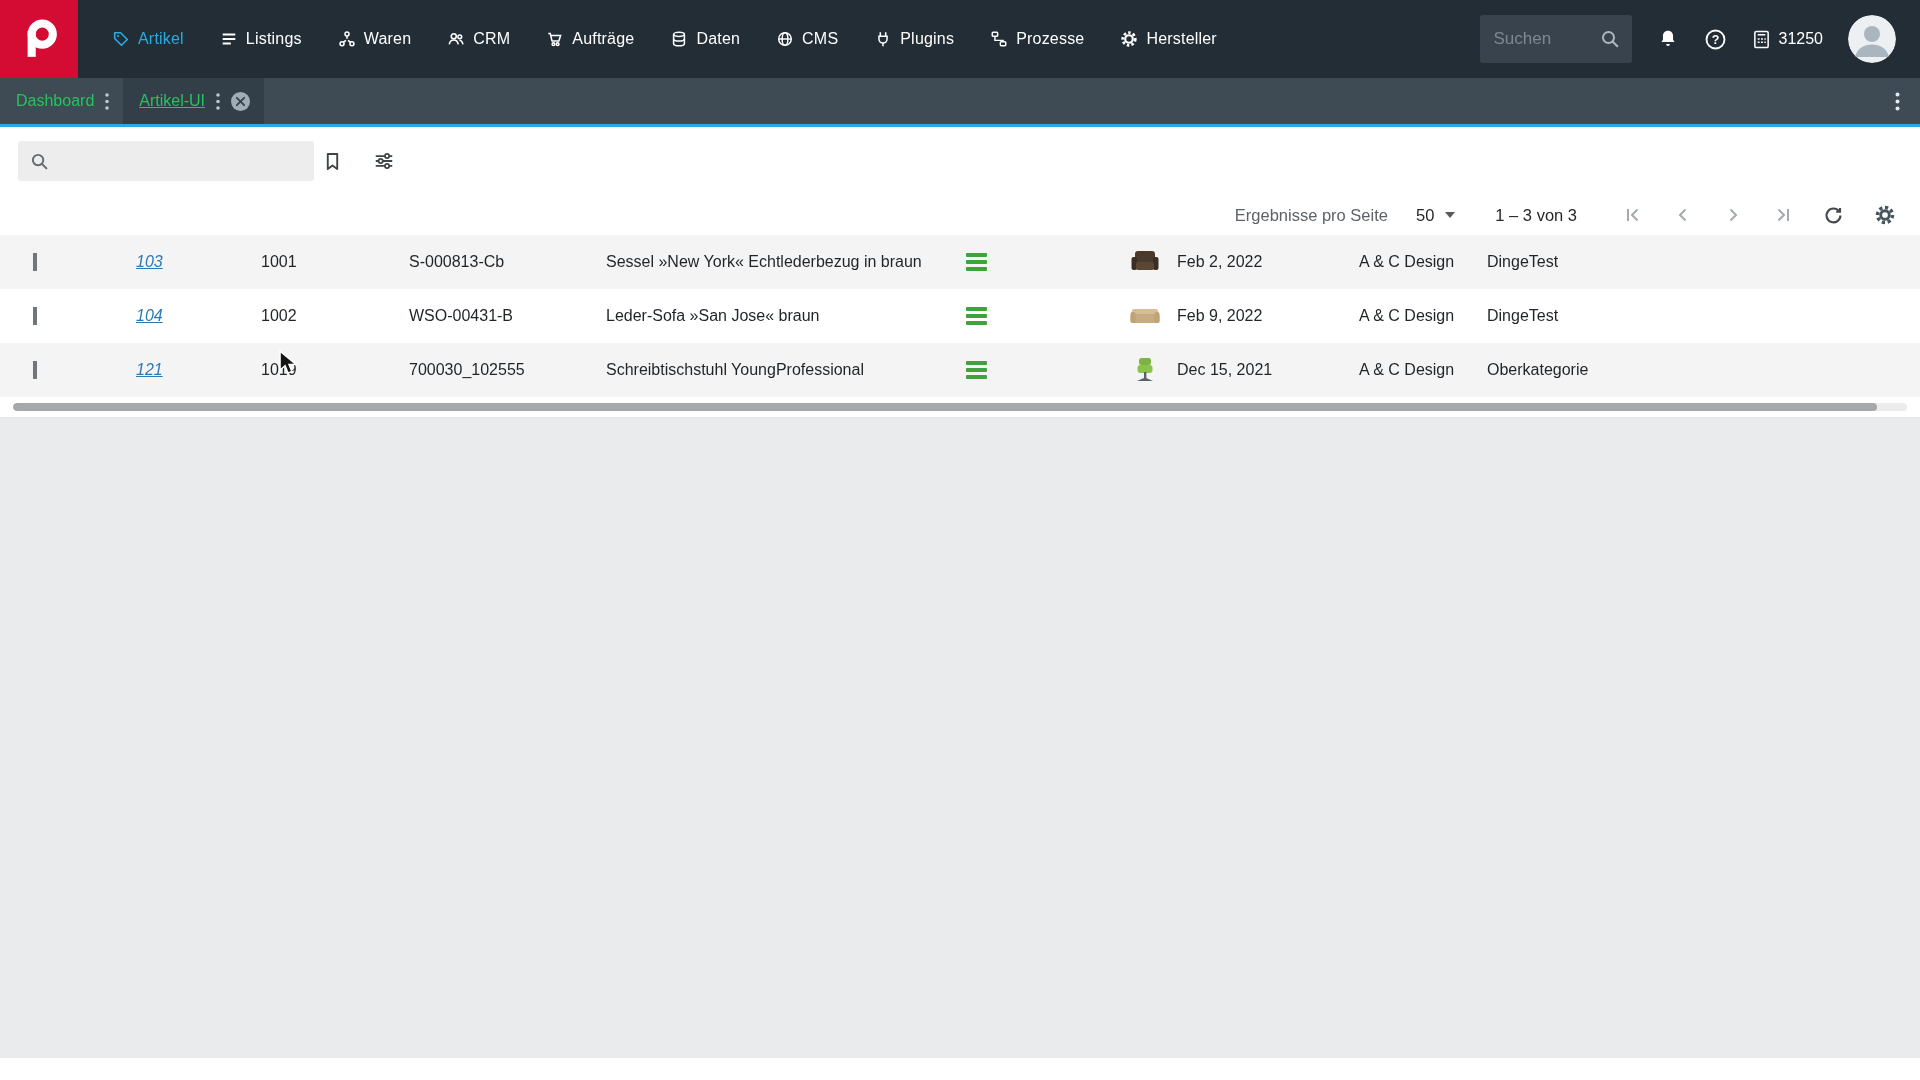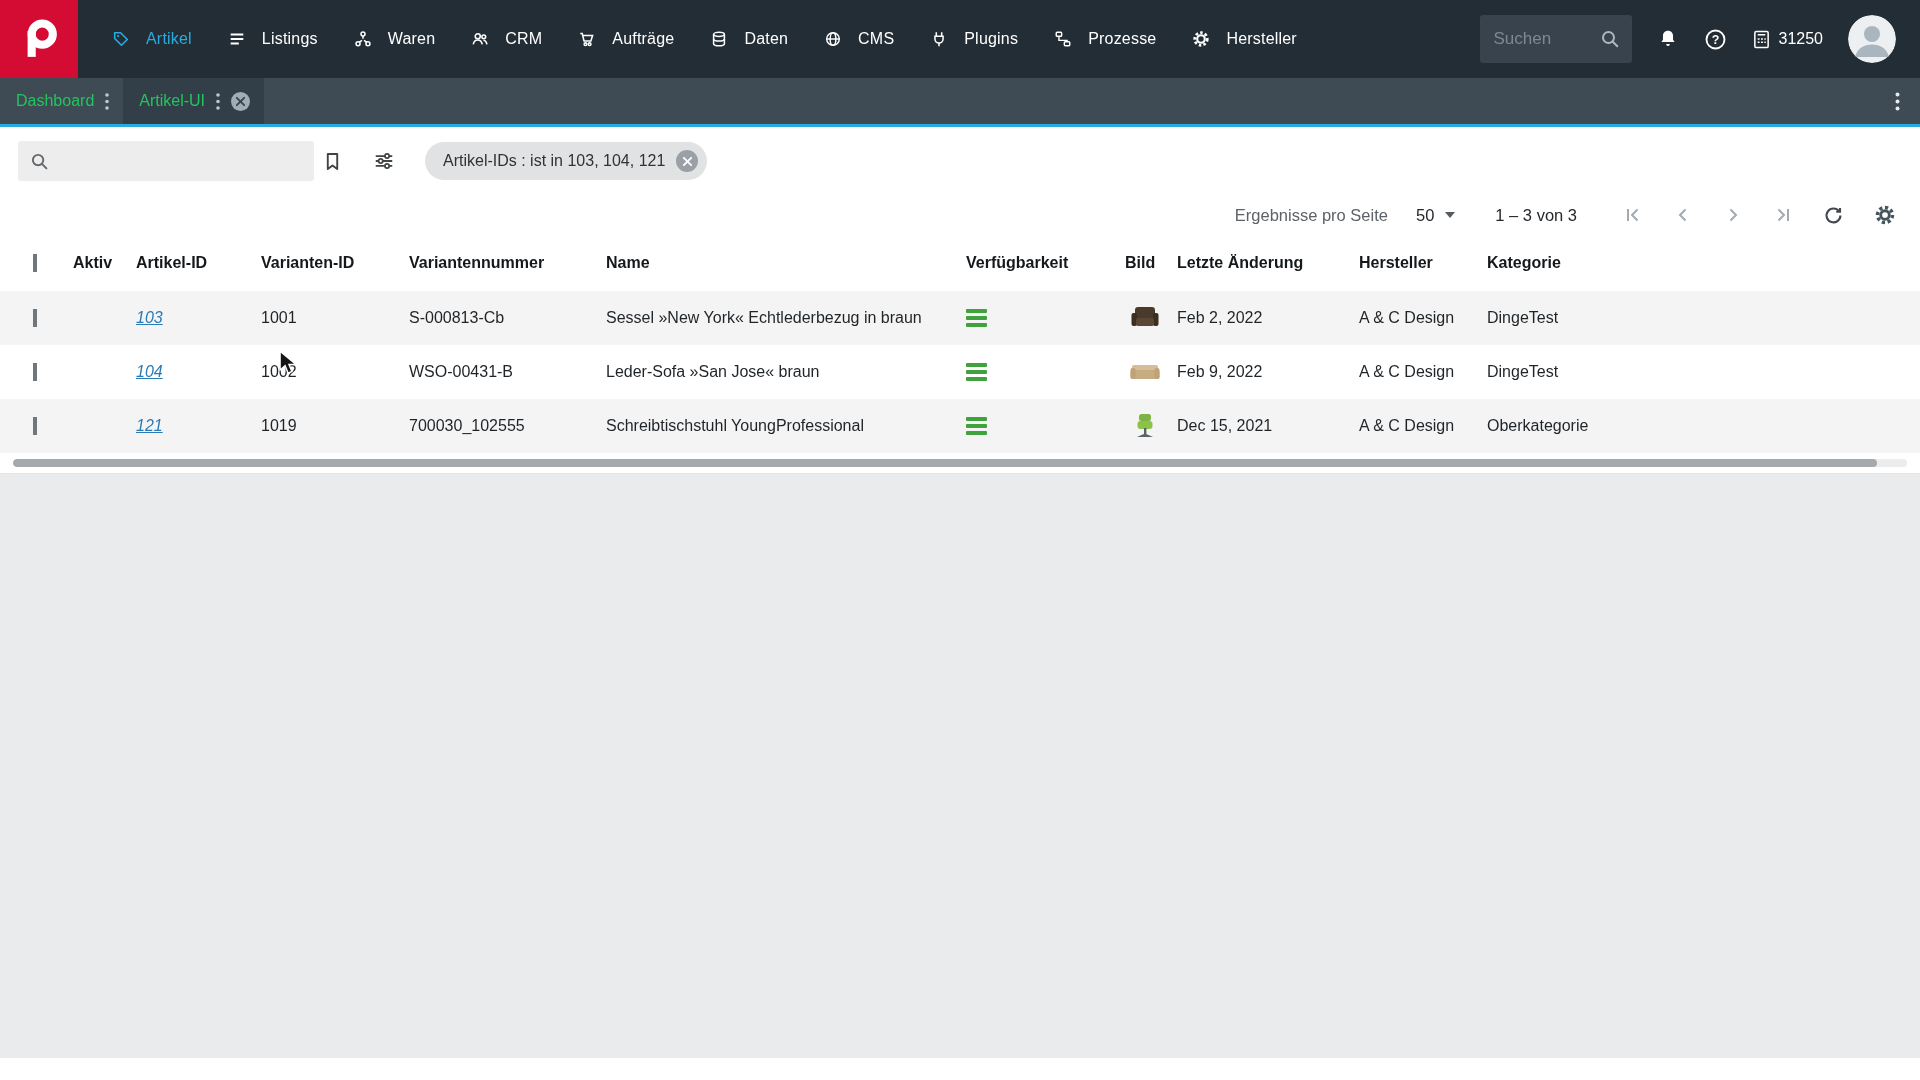--- a/index.html
+++ b/index.html
@@ -8,34 +8,34 @@
     width:1920px; height:1080px; overflow:hidden;
     font-family:"Liberation Sans", sans-serif;
     background:#ffffff; color:#1f2428;
   }
   svg { display:block; }
 
   
   .navbar { height:78px; background:#232d36; display:flex; align-items:center; }
   .logo { width:78px; height:78px; background:#d40b33; flex:none; display:flex; align-items:center; justify-content:center; cursor:pointer; }
   .mainnav { display:flex; align-items:center; gap:36px; margin-left:34px; }
-  .navitem { display:flex; align-items:center; gap:16px; color:#ffffff; font-size:16px; font-weight:500; letter-spacing:.2px; text-decoration:none; cursor:pointer; white-space:nowrap; }
+  .navitem { display:flex; align-items:center; gap:8px; color:#ffffff; font-size:16px; font-weight:500; letter-spacing:.2px; text-decoration:none; cursor:pointer; white-space:nowrap; }
   .navitem.active { color:#29abe2; }
   .navright { margin-left:auto; display:flex; align-items:center; gap:25px; padding-right:24px; }
   .navsearch { width:152px; height:48px; background:#39434d; border-radius:3px; display:flex; align-items:center; padding:16px 12px; gap:8px; color:#aeb7bd; }
   .navsearch input { flex:1; min-width:0; background:transparent; border:0; outline:0; color:#d5dbdf; font-size:17px; font-family:inherit; }
   .navsearch input::placeholder { color:#7e8891; }
   .iconbtn { background:none; border:0; padding:0; color:#ffffff; display:flex; align-items:center; cursor:pointer; }
   .sysid { display:flex; align-items:center; gap:8px; color:#ffffff; font-size:16px; cursor:pointer; }
   .avatar { width:48px; height:48px; border-radius:50%; overflow:hidden; cursor:pointer; }
 
   
   .tabbar { height:49px; background:#3e4a54; display:flex; align-items:stretch; border-bottom:3px solid #29abe2; }
   .tab { display:flex; align-items:center; gap:11px; padding:0 14px 0 16px; color:#22c55e; font-size:16px; cursor:pointer; white-space:nowrap; }
-  .tab.active { background:#323e48; }
+  .tab.active { background:#323e48;text-decoration:underline; }
   .tabdots { opacity:.9; display:flex; }
   .tabclose { width:19px; height:19px; border-radius:50%; background:#9fadb6; display:flex; align-items:center; justify-content:center; cursor:pointer; }
   .tabbar-more { margin-left:auto; display:flex; align-items:center; padding:0 20px; color:#e7ebee; cursor:pointer; }
 
   
   .shell { display:flex; height:931px; }
   .sidebar { width:343px; flex:none; background:#ffffff; border-right:1px solid #dfe3e6; display:flex; flex-direction:column; }
   .side-top { height:57px; display:flex; align-items:center; padding-left:21px; border-bottom:1px solid #e4e7ea; }
   .burger { width:23px; display:flex; flex-direction:column; gap:4.5px; cursor:pointer; }
   .burger i { display:block; height:2.5px; background:#4a4f54; border-radius:1px; }
@@ -308,28 +308,20 @@
         <button class="toolbtn sliders">
           <span>
             <svg width="22" height="22" viewBox="0 0 20 20" stroke="currentColor" fill="none" stroke-width="1.6">
                 <path d="M2.5 5.5h15M2.5 10h15M2.5 14.5h15"></path>
                 <circle cx="12.8" cy="5.5" r="1.9" fill="#ffffff"></circle>
                 <circle cx="7" cy="10" r="1.9" fill="#ffffff"></circle>
                 <circle cx="12.8" cy="14.5" r="1.9" fill="#ffffff"></circle>
               </svg>
           </span>
         </button>
-        <div class="chip">
-          <span>Artikel-IDs : ist in 103, 104, 121</span>
-          <span class="chipx">
-            <svg width="11" height="11" viewBox="0 0 12 12">
-                <path d="M2 2l8 8M10 2l-8 8" stroke="#ffffff" stroke-width="2" stroke-linecap="round"></path>
-              </svg>
-          </span>
-        </div>
       </div>
 
       <div class="pagebar">
         <span class="pp-label">Ergebnisse pro Seite</span>
         <div class="perpage">
           <span>50</span>
           <i class="caret"></i>
         </div>
         <span class="range">1 – 3 von 3</span>
 
@@ -376,33 +368,20 @@
             <svg width="22" height="22" viewBox="0 0 20 20" fill="none" stroke="currentColor">
                 <circle cx="10" cy="10" r="6.8" stroke-width="3.2" stroke-dasharray="2.9 2.4"></circle>
                 <circle cx="10" cy="10" r="3.9" stroke-width="2.6"></circle>
               </svg>
           </span>
         </button>
       </div>
 
       <div class="table">
 
-        <div class="trow head">
-          <div class="cell c-check"><span class="checkbox"></span></div>
-          <div class="cell">Aktiv</div>
-          <div class="cell">Artikel-ID</div>
-          <div class="cell">Varianten-ID</div>
-          <div class="cell">Variantennummer</div>
-          <div class="cell">Name</div>
-          <div class="cell">Verfügbarkeit</div>
-          <div class="cell">Bild</div>
-          <div class="cell">Letzte Änderung</div>
-          <div class="cell">Hersteller</div>
-          <div class="cell last">Kategorie</div>
-        </div>
 
         <div class="trow odd">
           <div class="cell c-check"><span class="checkbox"></span></div>
           <div class="cell"><span class="dot"></span></div>
           <div class="cell"><a class="idlink">103</a></div>
           <div class="cell">1001</div>
           <div class="cell">S-000813-Cb</div>
           <div class="cell">Sessel »New York« Echtlederbezug in braun</div>
           <div class="cell">
               <span class="avail">

